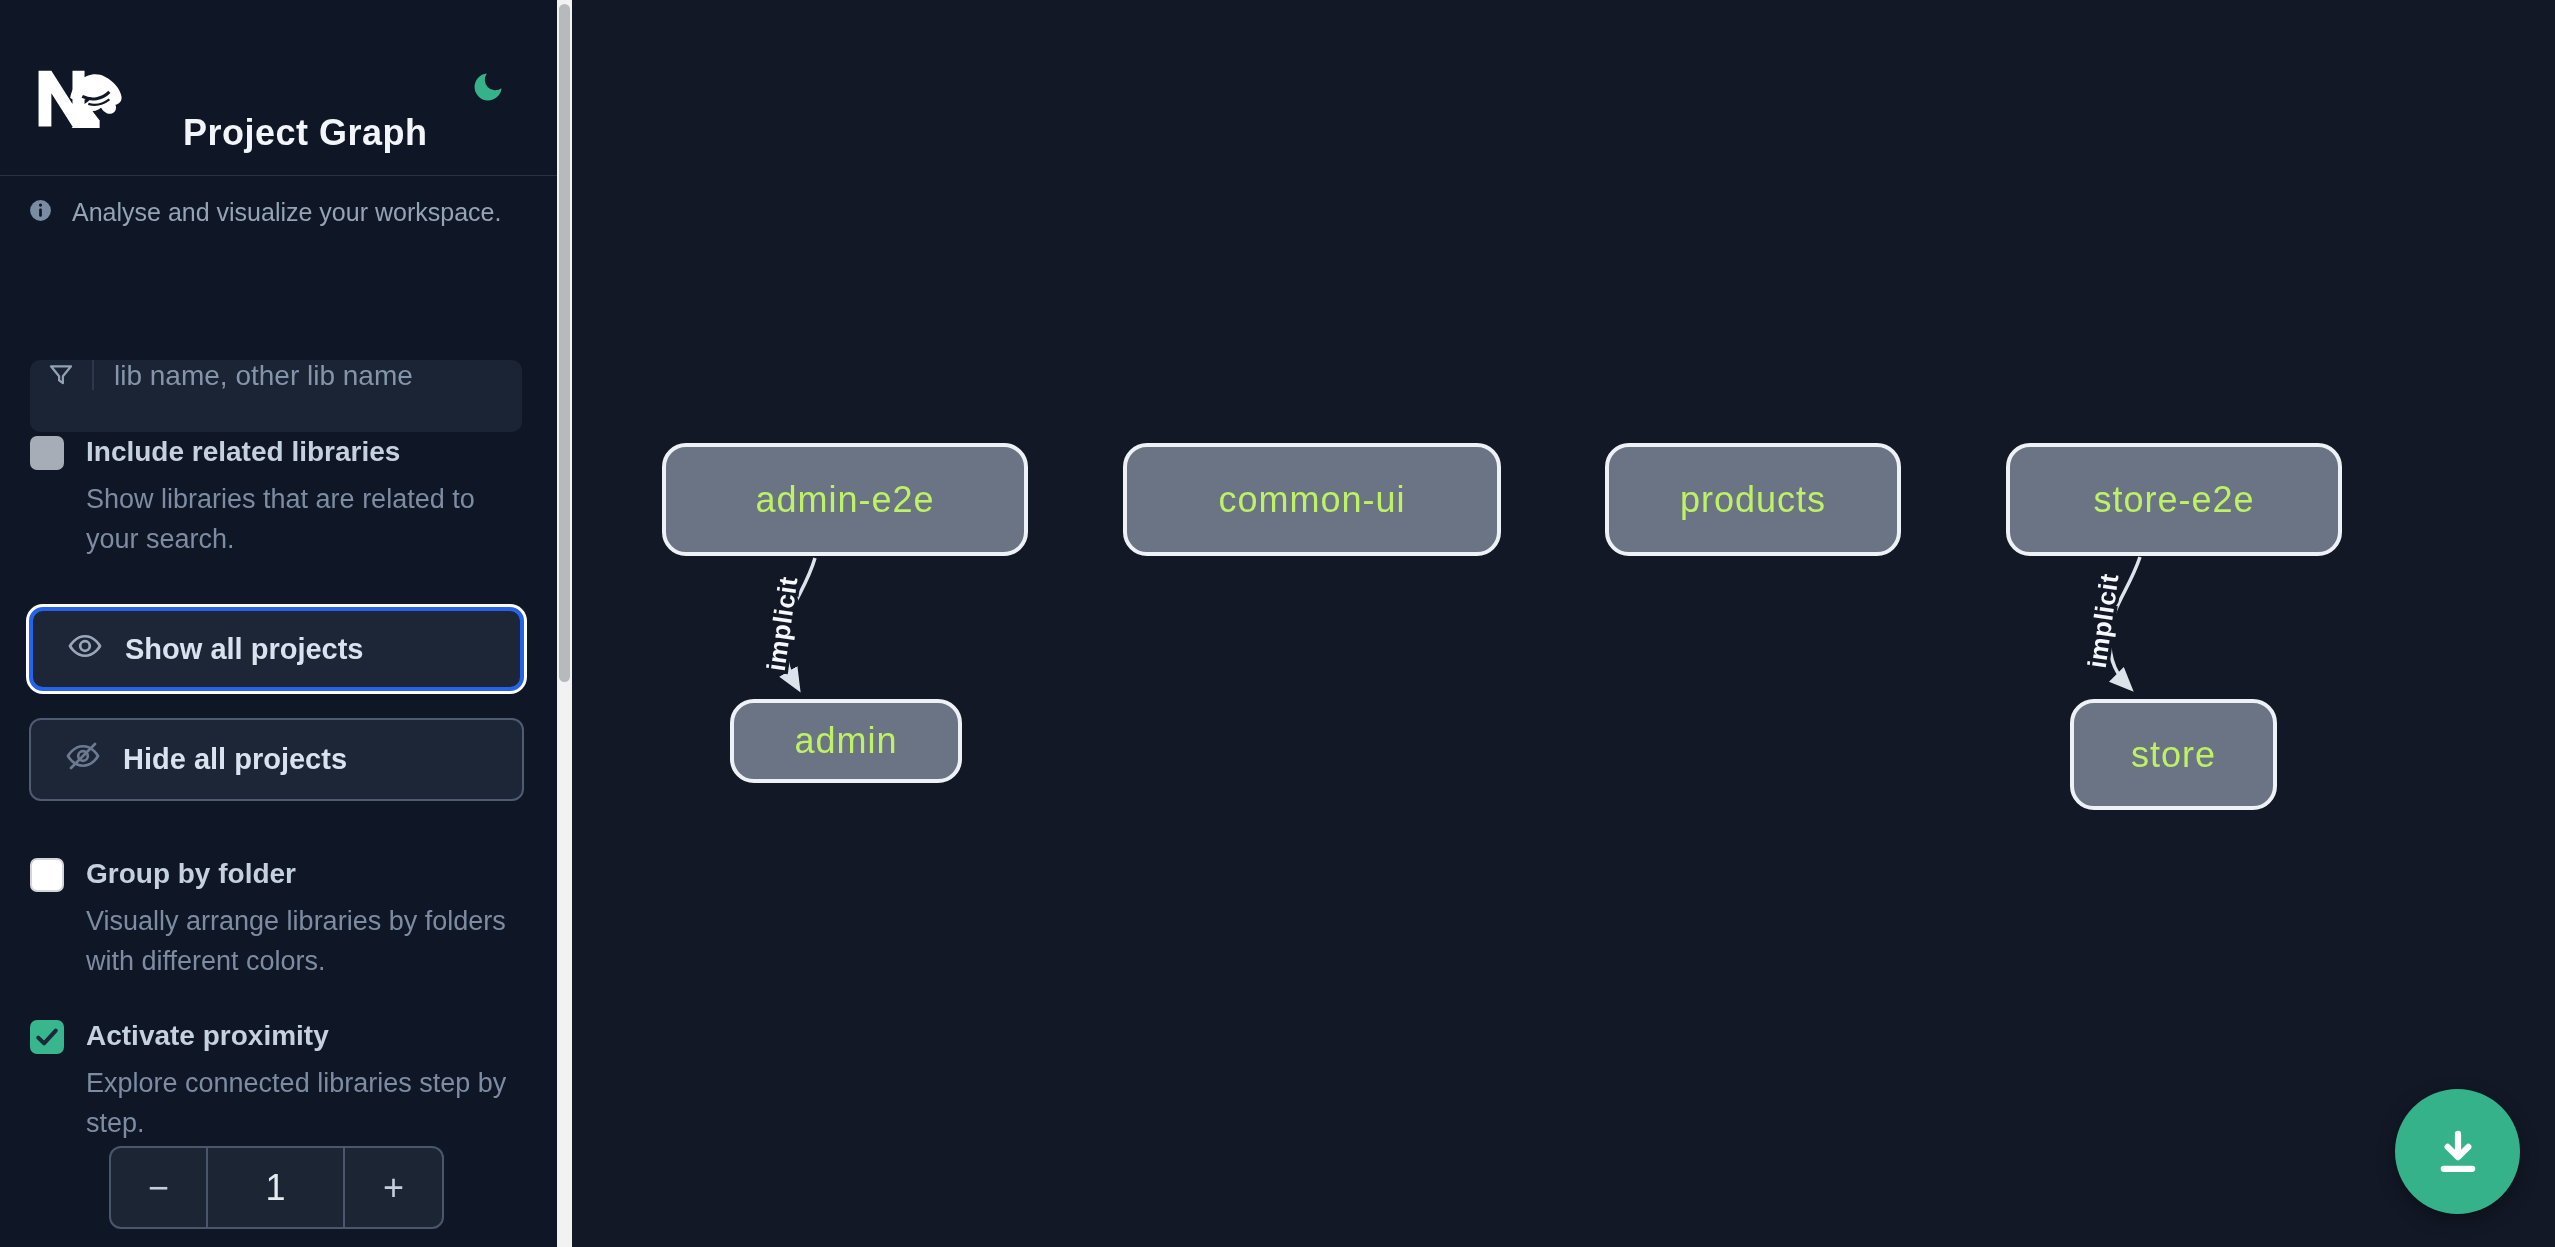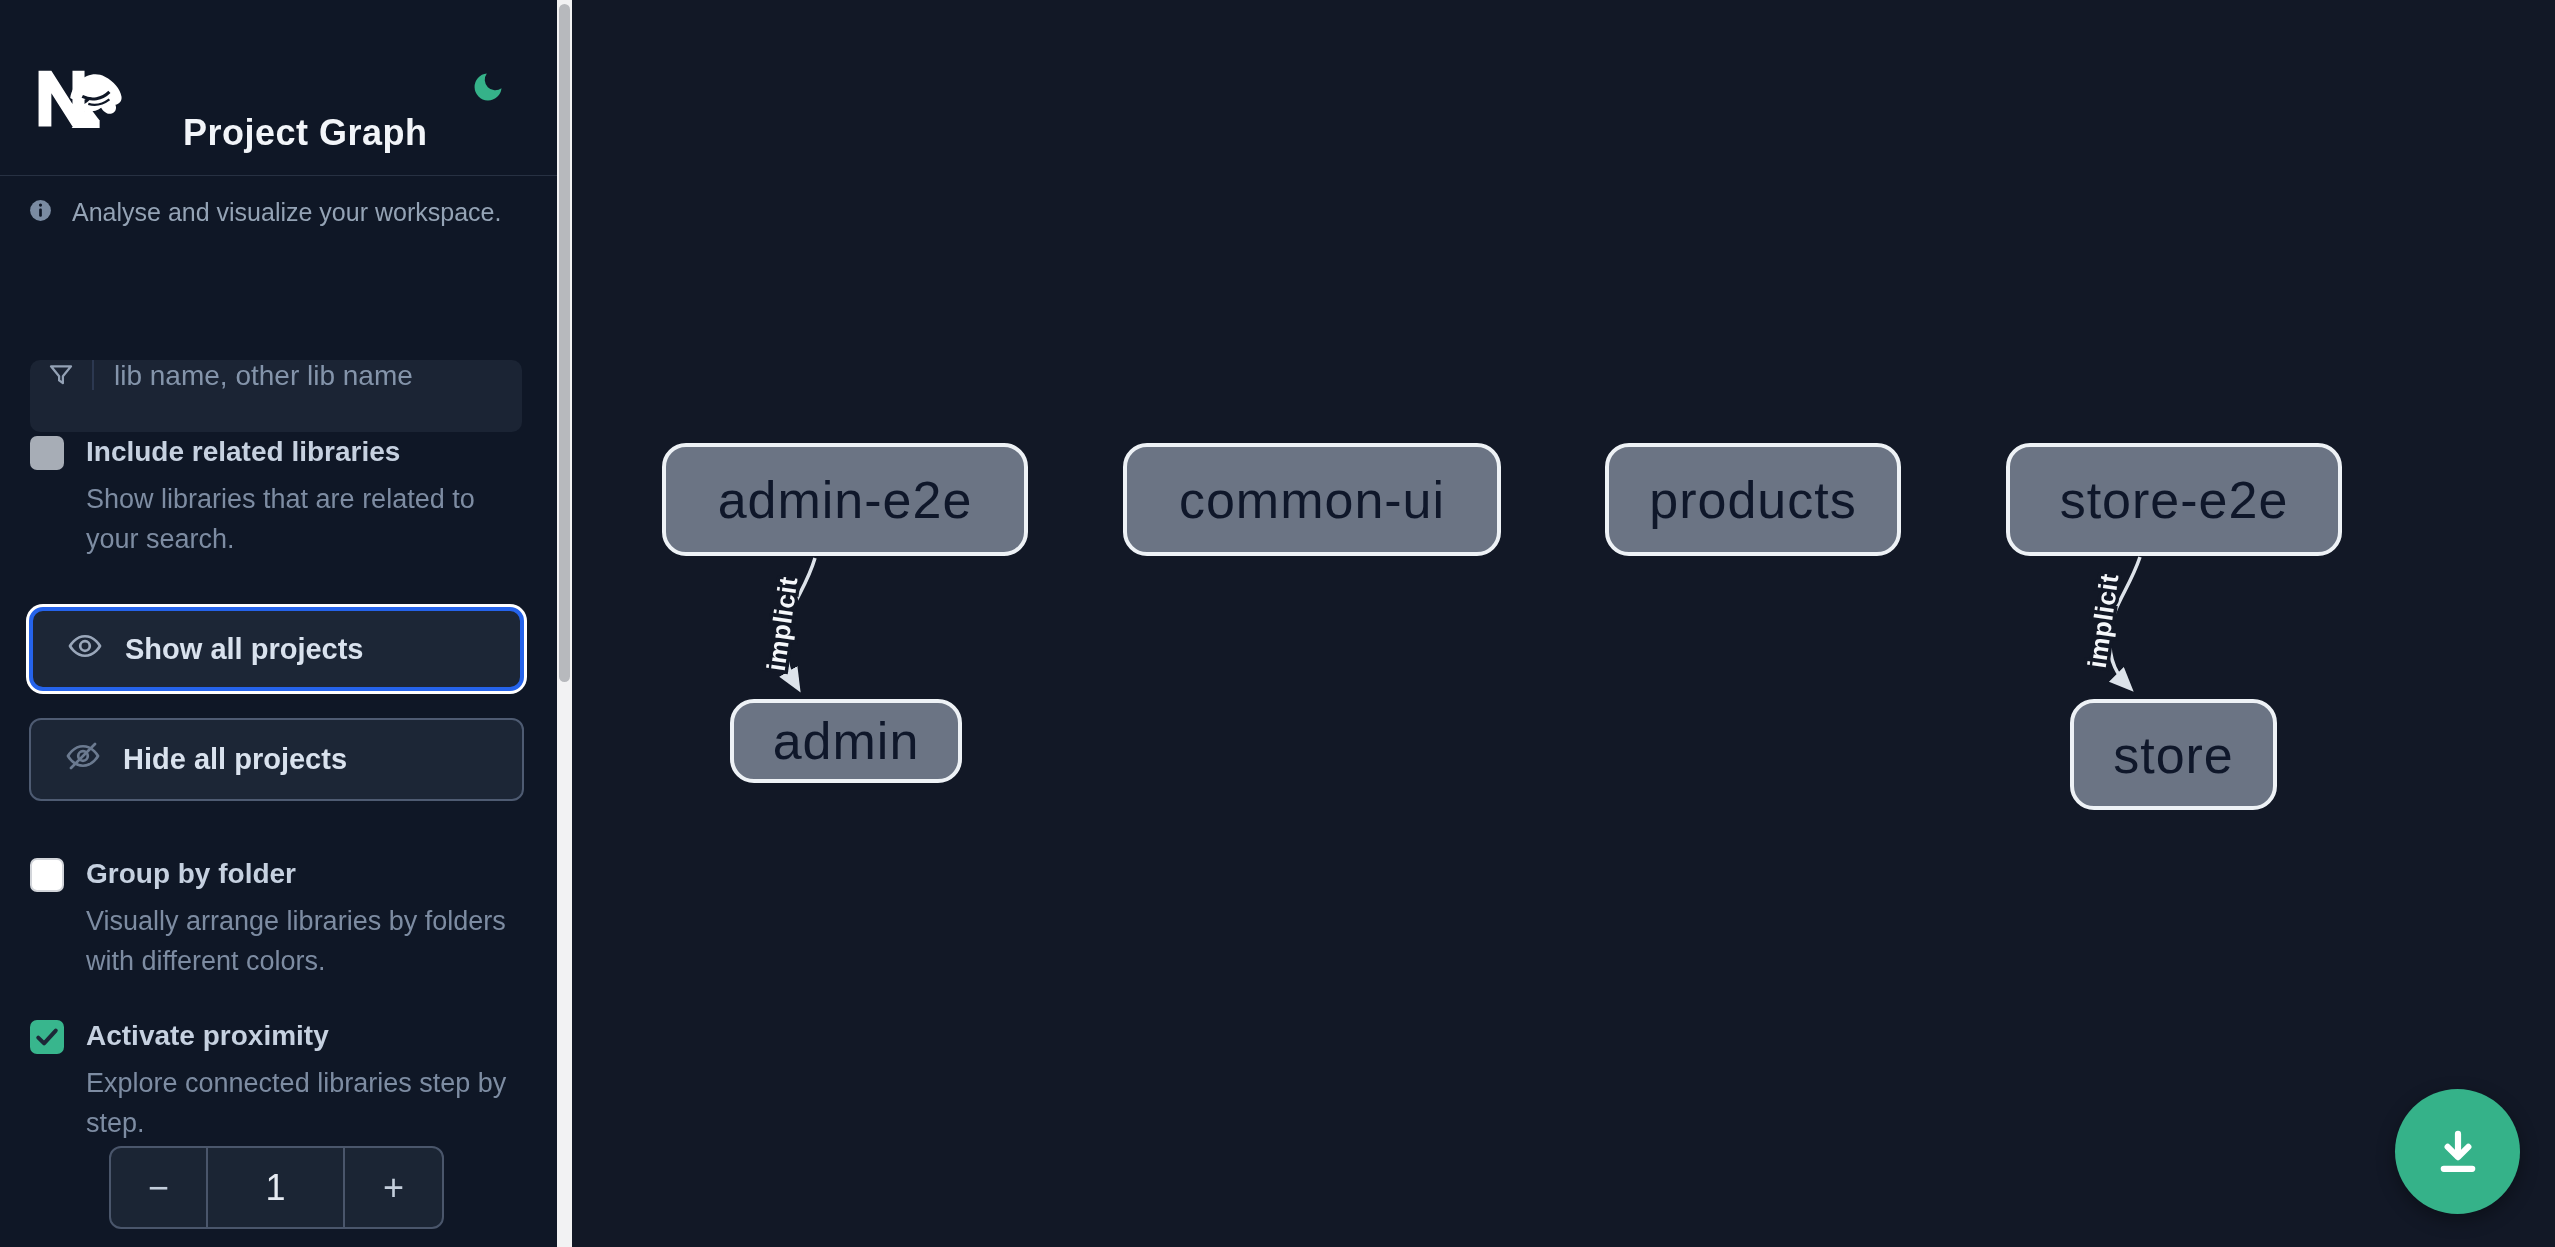--- a/index.html
+++ b/index.html
@@ -116,21 +116,21 @@
   .edge-path { fill:none; stroke:#dde3ea; stroke-width:3.5; }
   .edge-label {
     font-family:"Liberation Sans", sans-serif;
     font-size:26px; font-weight:600; fill:#f5f7fa;
     stroke:#121826; stroke-width:7px; paint-order:stroke;
     text-anchor:middle; letter-spacing:.5px;
   }
   .node {
     position:absolute; background:#6b7484;
     border:4px solid #eef2f6; border-radius:24px;
-    color:#0f172a; font-size:52px; letter-spacing:1px;
+    color:#bef264; font-size:36px; letter-spacing:1px;
     display:flex; align-items:center; justify-content:center;
     cursor:pointer;
   }
 
   .fab {
     position:absolute; right:35px; bottom:33px; width:125px; height:125px;
     border-radius:50%; background:#35b289; border:none; cursor:pointer;
     display:flex; align-items:center; justify-content:center;
     box-shadow:0 6px 18px rgba(0,0,0,.35);
   }

